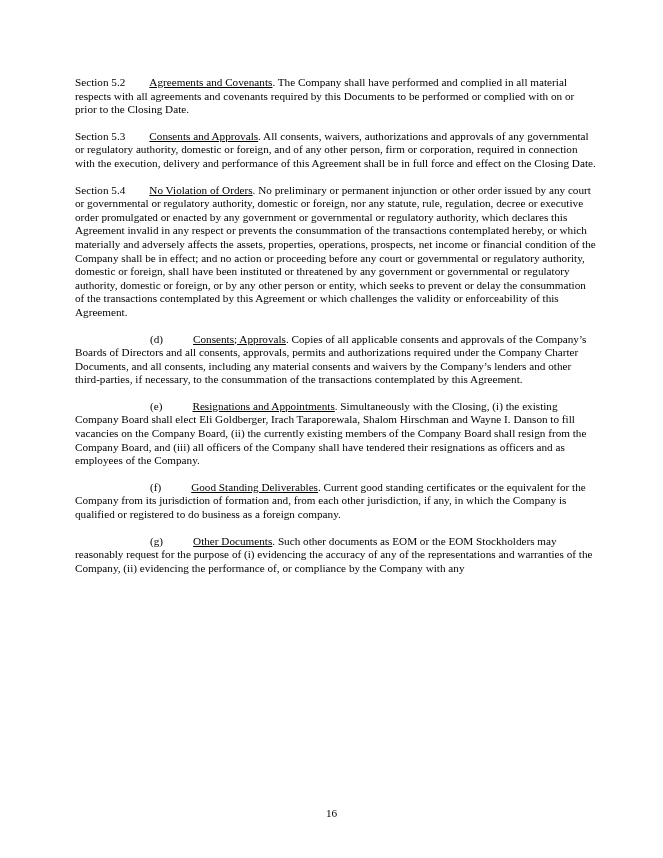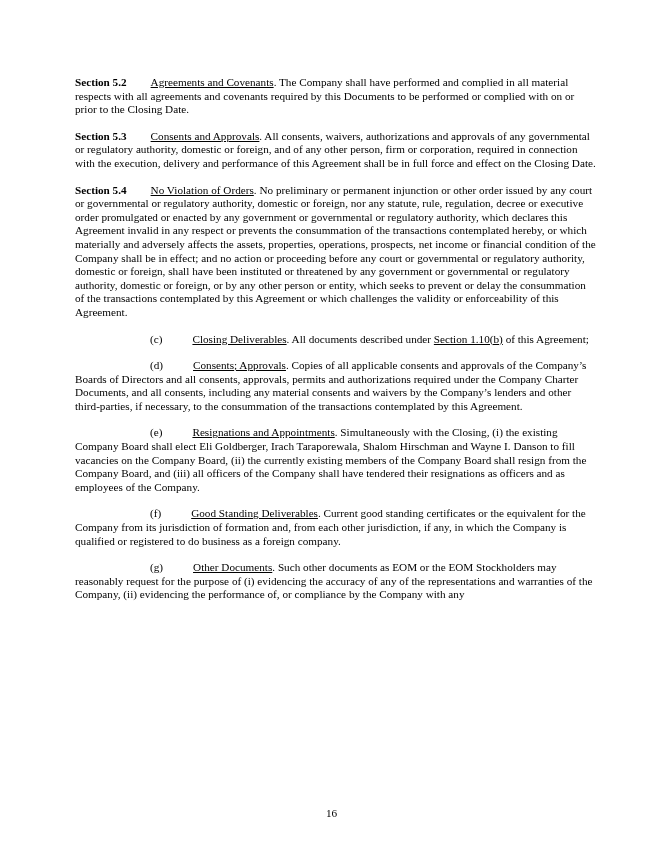--- a/index.html
+++ b/index.html
@@ -24,21 +24,21 @@
     font-size: 11.2px;
     line-height: 13.6px;
     text-align: left;
   }
   .para {
     margin: 0 0 13px 0;
   }
   .para.indented {
     text-indent: 75px;
   }
-  .bold { font-weight: bold; }
+  .bold { font-weight: normal; }
   .underline { text-decoration: underline; margin-top: 8px; }
   .tab { display: inline-block; }
   .tab.tab-section { width: 24px; }
   .tab.tab-sub { width: 30px; }
   .page-footer {
     position: absolute;
     left: 0;
     top: 807px;
     width: 100%;
     text-align: center;
@@ -47,21 +47,20 @@
   }
 </style>
 </head>
 <body>
 
 <div class="page">
   <div class="doc-body">
       <p class="para"><span class="bold">Section 5.2</span><span class="tab tab-section"></span><span class="underline">Agreements and Covenants</span><span>. The Company shall have performed and complied in all material respects with all agreements and covenants required by this Documents to be performed or complied with on or prior to the Closing Date.</span></p>
       <p class="para"><span class="bold">Section 5.3</span><span class="tab tab-section"></span><span class="underline">Consents and Approvals</span><span>. All consents, waivers, authorizations and approvals of any governmental or regulatory authority, domestic or foreign, and of any other person, firm or corporation, required in connection with the execution, delivery and performance of this Agreement shall be in full force and effect on the Closing Date.</span></p>
       <p class="para"><span class="bold">Section 5.4</span><span class="tab tab-section"></span><span class="underline">No Violation of Orders</span><span>. No preliminary or permanent injunction or other order issued by any court or governmental or regulatory authority, domestic or foreign, nor any statute, rule, regulation, decree or executive order promulgated or enacted by any government or governmental or regulatory authority, which declares this Agreement invalid in any respect or prevents the consummation of the transactions contemplated hereby, or which materially and adversely affects the assets, properties, operations, prospects, net income or financial condition of the Company shall be in effect; and no action or proceeding before any court or governmental or regulatory authority, domestic or foreign, shall have been instituted or threatened by any government or governmental or regulatory authority, domestic or foreign, or by any other person or entity, which seeks to prevent or delay the consummation of the transactions contemplated by this Agreement or which challenges the validity or enforceability of this Agreement.</span></p>
-      <p class="para indented"><span>(c)</span><span class="tab tab-sub"></span><span class="underline">Closing Deliverables</span><span>. All documents described under </span><span class="underline">Section 1.10(b)</span><span> of this Agreement;</span></p>
       <p class="para indented"><span>(d)</span><span class="tab tab-sub"></span><span class="underline">Consents; Approvals</span><span>. Copies of all applicable consents and approvals of the Company’s Boards of Directors and all consents, approvals, permits and authorizations required under the Company Charter Documents, and all consents, including any material consents and waivers by the Company’s lenders and other third-parties, if necessary, to the consummation of the transactions contemplated by this Agreement.</span></p>
       <p class="para indented"><span>(e)</span><span class="tab tab-sub"></span><span class="underline">Resignations and Appointments</span><span>. Simultaneously with the Closing, (i) the existing Company Board shall elect Eli Goldberger, Irach Taraporewala, Shalom Hirschman and Wayne I. Danson to fill vacancies on the Company Board, (ii) the currently existing members of the Company Board shall resign from the Company Board, and (iii) all officers of the Company shall have tendered their resignations as officers and as employees of the Company.</span></p>
       <p class="para indented"><span>(f)</span><span class="tab tab-sub"></span><span class="underline">Good Standing Deliverables</span><span>. Current good standing certificates or the equivalent for the Company from its jurisdiction of formation and, from each other jurisdiction, if any, in which the Company is qualified or registered to do business as a foreign company.</span></p>
       <p class="para indented"><span>(g)</span><span class="tab tab-sub"></span><span class="underline">Other Documents</span><span>. Such other documents as EOM or the EOM Stockholders may reasonably request for the purpose of (i) evidencing the accuracy of any of the representations and warranties of the Company, (ii) evidencing the performance of, or compliance by the Company with any</span></p>
     </div>
   <div class="page-footer">
     <span>16</span>
   </div>
 </div>
 

